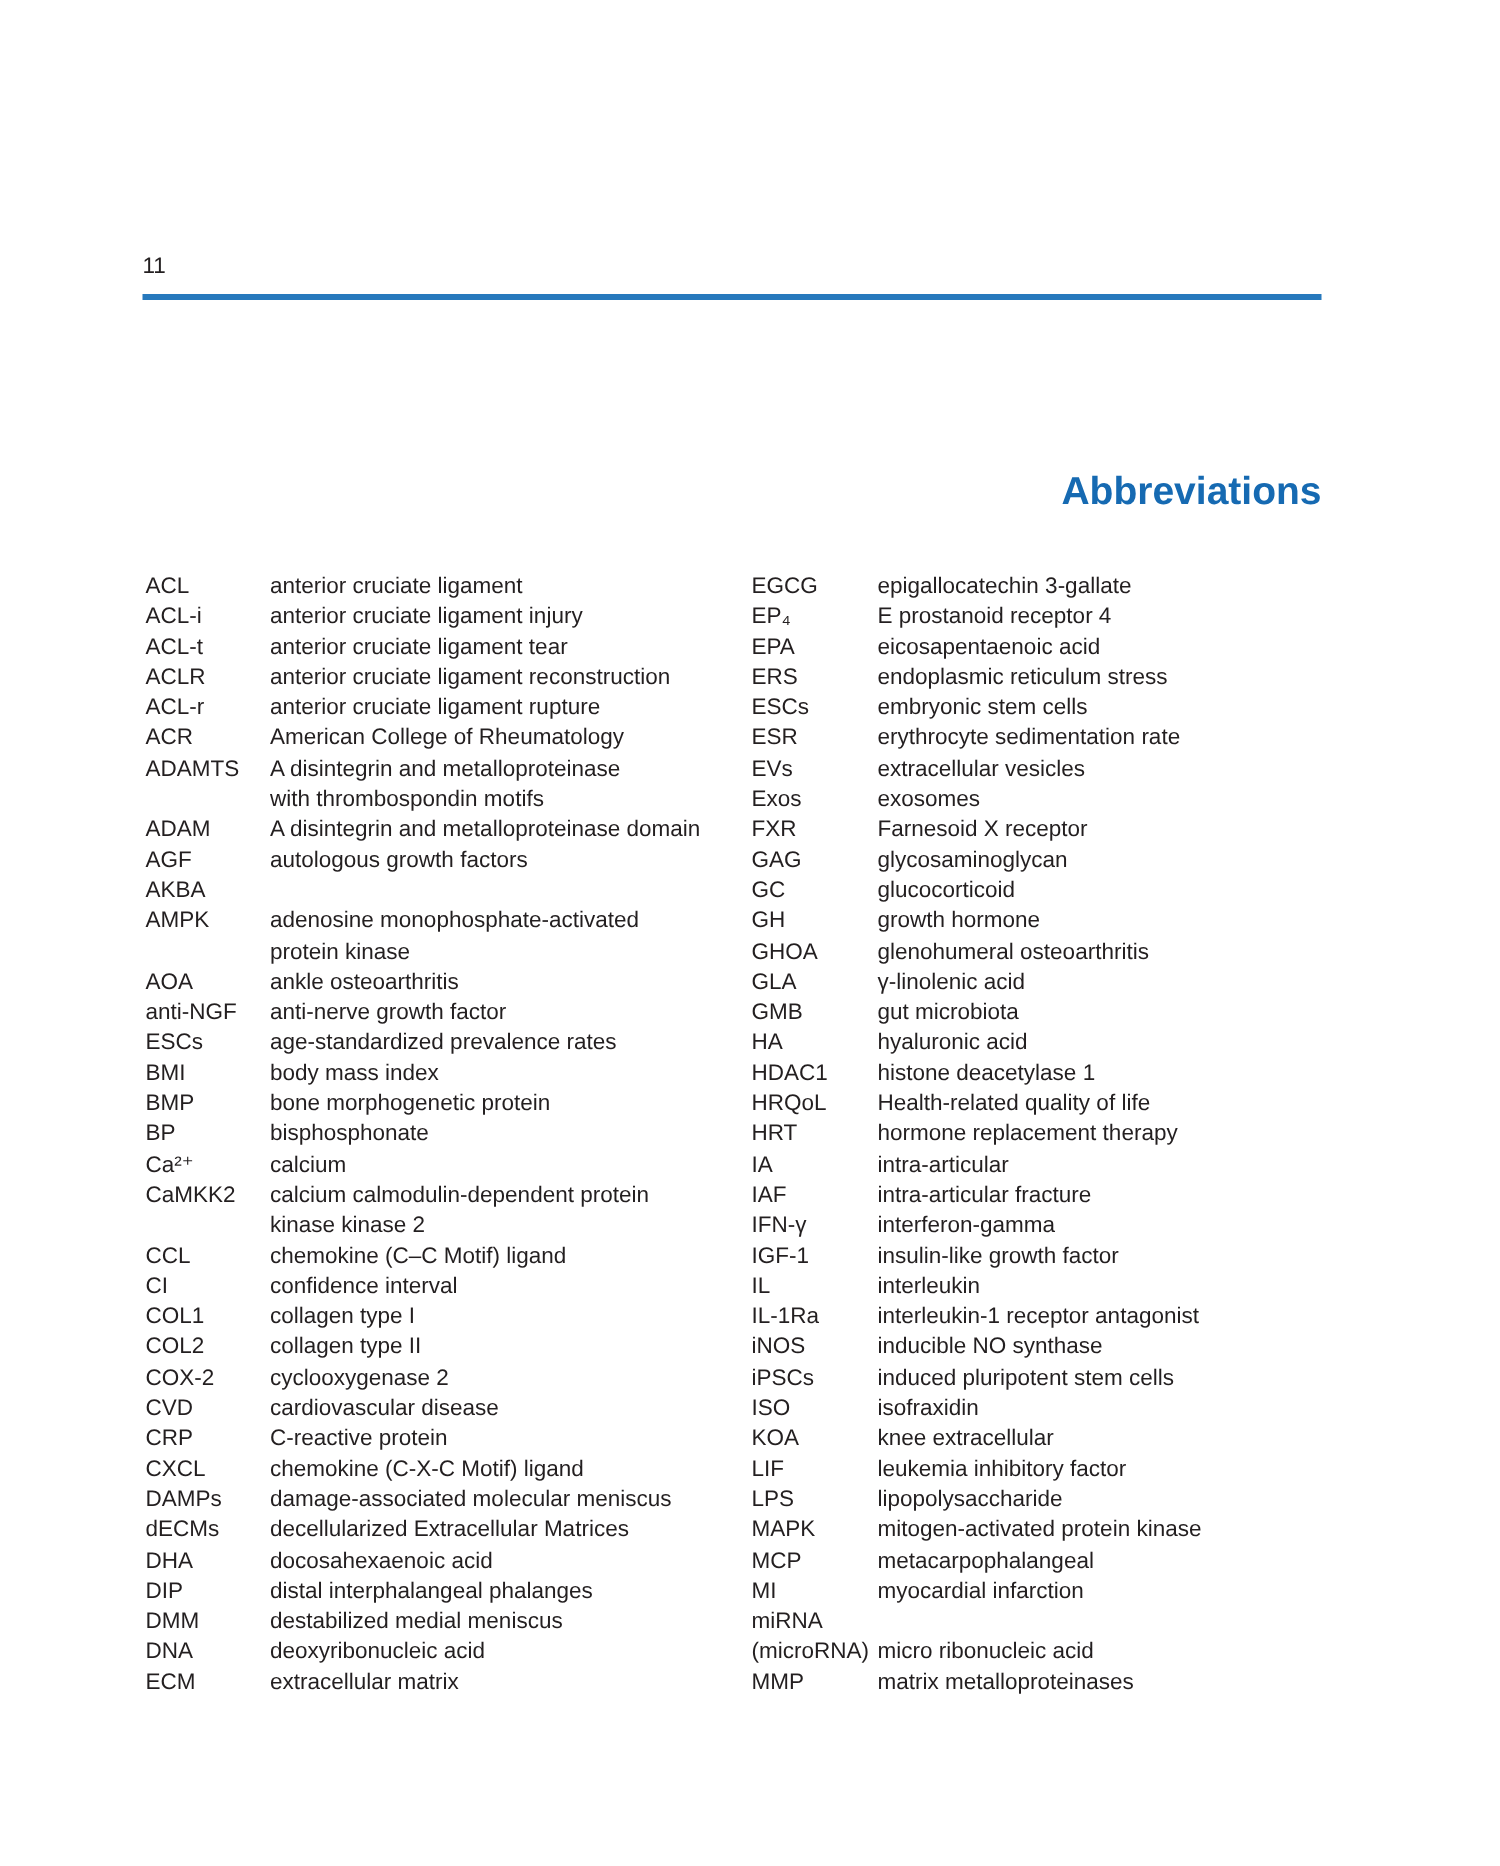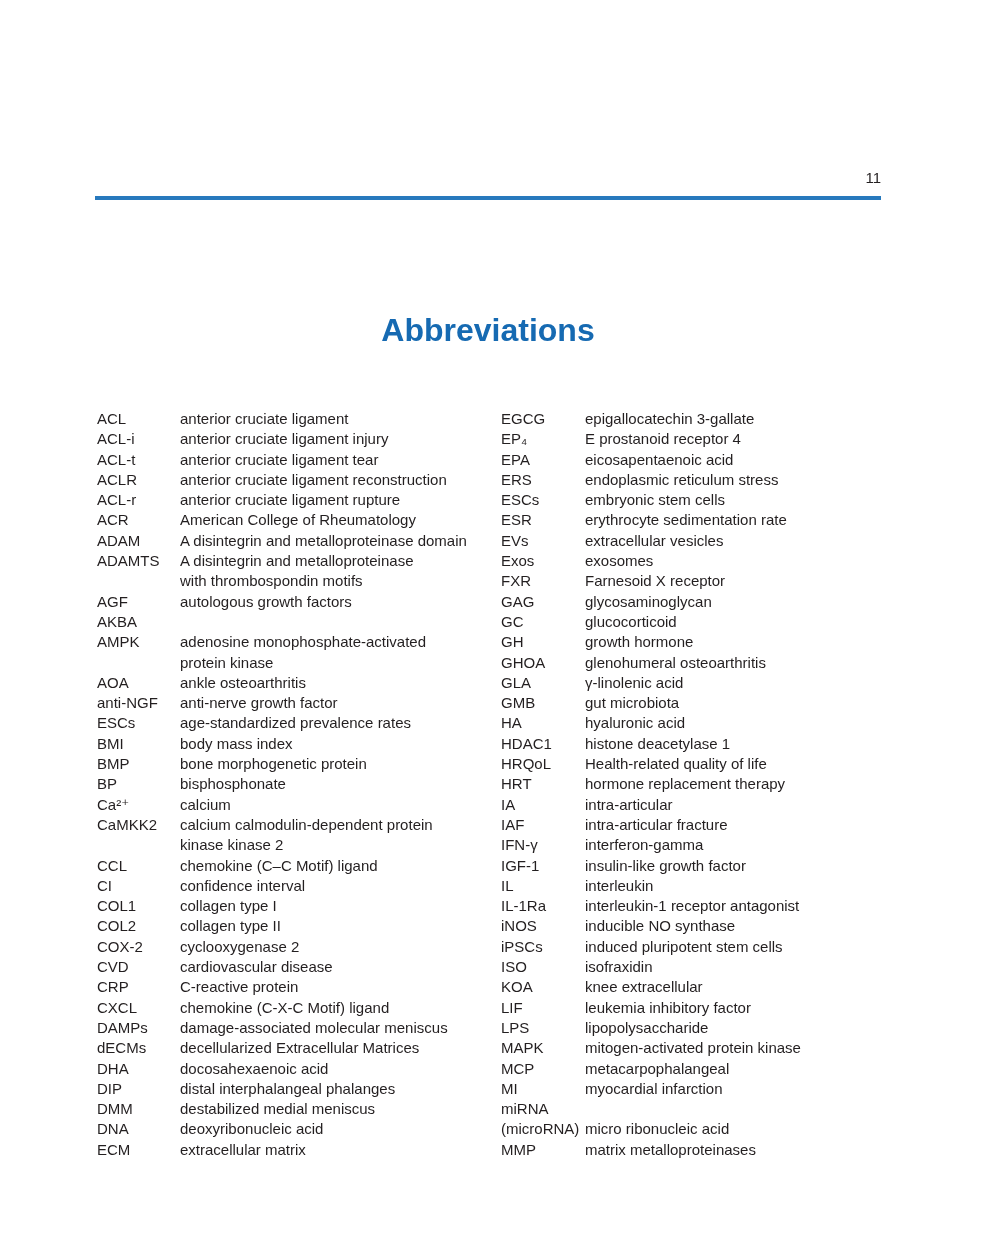--- a/index.html
+++ b/index.html
@@ -14,53 +14,52 @@
     background: #ffffff;
     font-family: "Liberation Sans", "DejaVu Sans", sans-serif;
     color: #231f20;
     overflow: hidden;
   }
   .page-number {
     position: absolute;
     top: 169px;
     left: 95px;
     width: 786px;
-    text-align: right;
+    text-align: left;
     font-size: 15px;
     line-height: 18px;
     color: #231f20;
   }
   .header-rule {
     position: absolute;
     top: 196px;
     left: 95px;
     width: 786px;
     height: 4px;
     background: var(--rule-color, #2779bd);
   }
   .page-title {
     position: absolute;
     top: 312px;
     left: 95px;
     width: 786px;
     margin: 0;
-    text-align: center;
-    font-size: 32px;
+    text-align: right;
+    font-size: 26px;
     font-weight: 700;
     letter-spacing: 0px;
     color: var(--accent-color, #166ab2);
   }
   .columns {
     position: absolute;
     top: 381px;
     left: 97px;
     width: 800px;
     display: flex;
     align-items: flex-start;
-    margin-top: 28px;
   }
   .abbr-col {
     display: block;
   }
   .abbr-col.left { width: 404px; }
   .abbr-col.right { width: 396px; }
   .abbr-row {
     display: flex;
     align-items: flex-start;
   }
@@ -117,28 +116,28 @@
           <div class="abbr-term">ACL-r</div>
           <div class="abbr-def">anterior cruciate ligament rupture</div>
         </div>
 
         <div class="abbr-row">
           <div class="abbr-term">ACR</div>
           <div class="abbr-def">American College of Rheumatology</div>
         </div>
 
         <div class="abbr-row">
-          <div class="abbr-term">ADAM</div>
-          <div class="abbr-def">A disintegrin and metalloproteinase domain</div>
-        </div>
-
-        <div class="abbr-row">
           <div class="abbr-term">ADAMTS</div>
           <div class="abbr-def">A disintegrin and metalloproteinase
 with thrombospondin motifs</div>
+        </div>
+
+        <div class="abbr-row">
+          <div class="abbr-term">ADAM</div>
+          <div class="abbr-def">A disintegrin and metalloproteinase domain</div>
         </div>
 
         <div class="abbr-row">
           <div class="abbr-term">AGF</div>
           <div class="abbr-def">autologous growth factors</div>
         </div>
 
         <div class="abbr-row">
           <div class="abbr-term">AKBA</div>
         </div>

